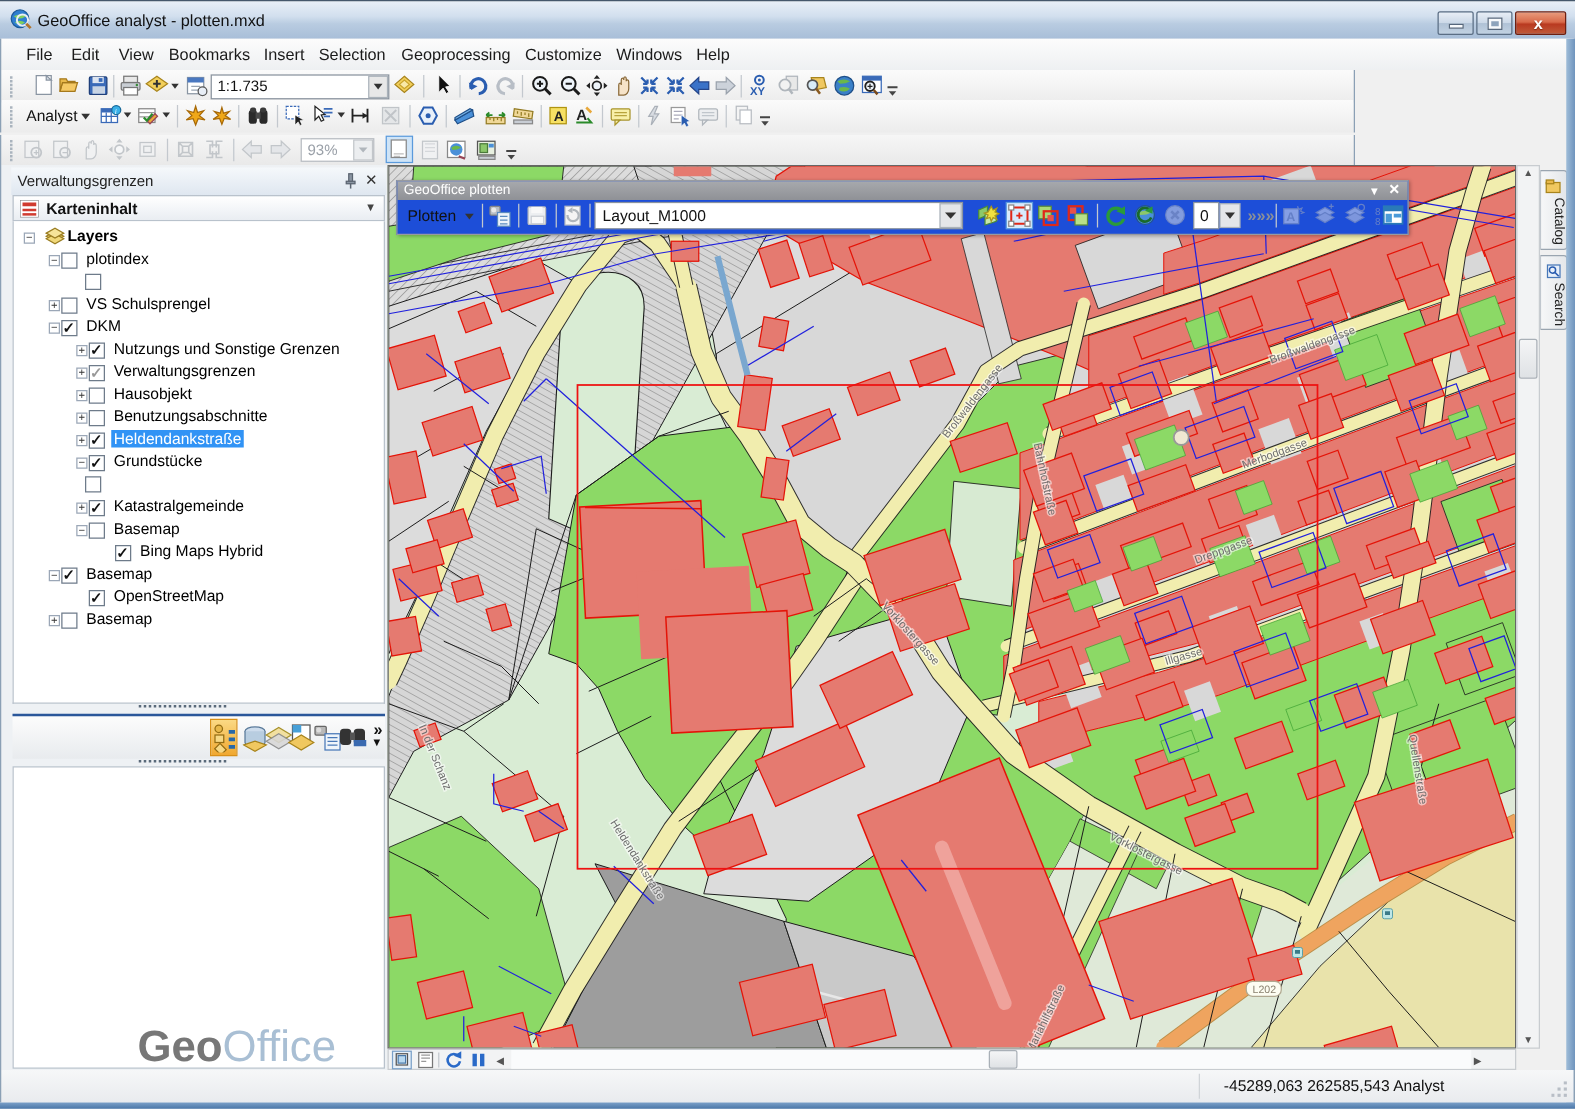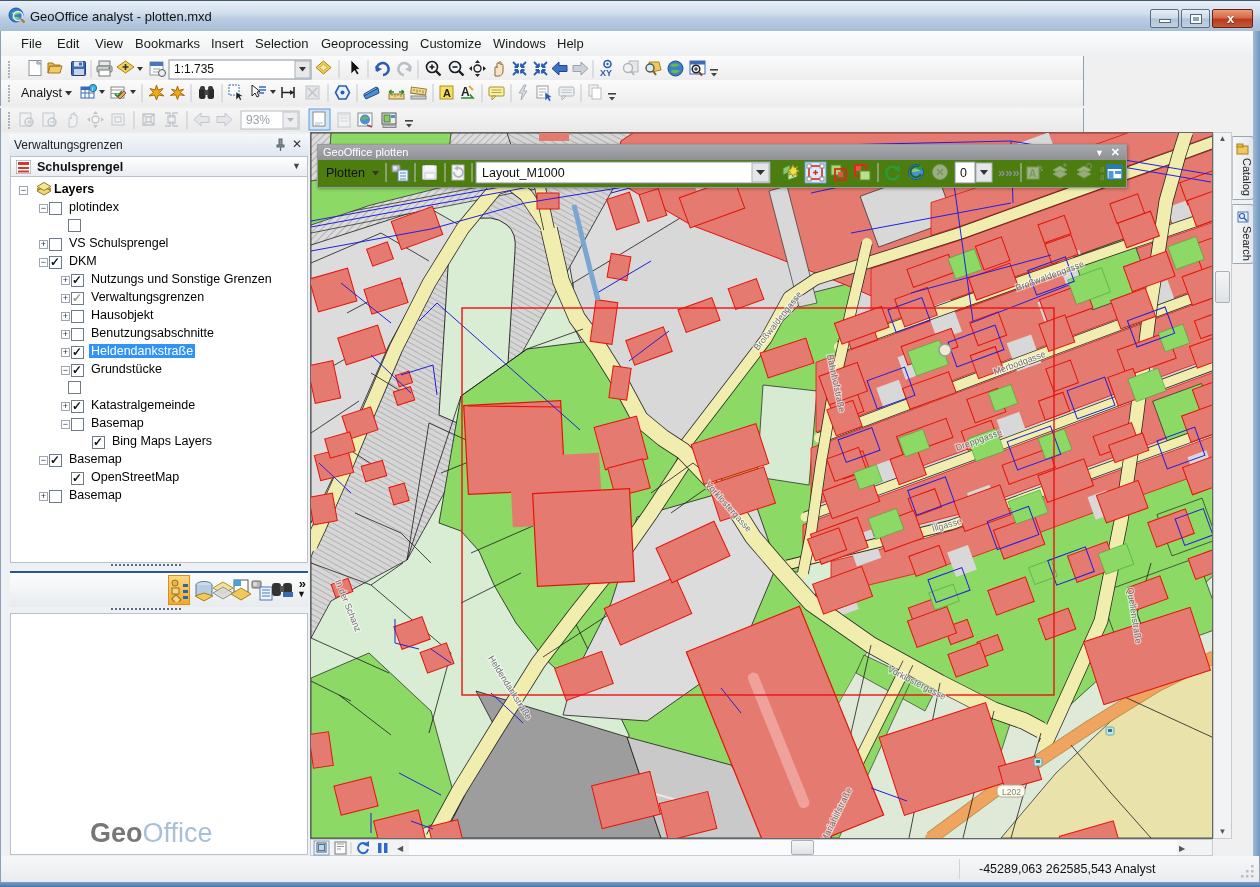--- a/index.html
+++ b/index.html
@@ -23,27 +23,27 @@
 #lphead{position:absolute;left:8px;top:2px;width:300px;height:22px;background:linear-gradient(#f5f8fb,#dfe7f0);font-size:12px;color:#222}
 #karten{position:absolute;left:9px;top:24px;width:298px;height:21px;background:linear-gradient(#ffffff,#e9edf2);border:1px solid #b9c2cc;font-size:12.5px;font-weight:bold;color:#111}
 #tree{position:absolute;left:9px;top:45px;width:298px;height:386px;background:#fff;border:1px solid #b9c2cc;border-top:none;font-size:12.5px;color:#000;overflow:hidden}
 .exp{position:absolute;width:9px;height:9px;border:1px solid #9ba7b7;background:#fff;font-size:9px;line-height:7px;text-align:center;color:#333}
 .cb{position:absolute;width:13px;height:13px;border:1px solid #6e7b8a;background:#fff}
 .cb.ck:after{content:"✓";position:absolute;left:0px;top:-2px;font-size:12px;color:#111;font-weight:bold}
 .cb.gr:after{color:#999}
 .tlab.sel{background:#3193f5;color:#fff;padding:0 2px}
 .tlab{position:absolute;top:0px;font-size:12.5px}
 #toctools{position:absolute;left:9px;top:439px;width:298px;height:36px;background:linear-gradient(#fcfcfc,#e8ebee);border-top:2px solid #2b579a}
-#logo{position:absolute;left:89px;top:686px;font-size:27px;letter-spacing:0px}
+#logo{position:absolute;left:109px;top:686px;font-size:35px;letter-spacing:0px}
 #logo b{color:#777;font-weight:bold}
 #logo i{color:#a9bfd4;font-style:normal;font-weight:normal}
 
 #map{left:310px;top:132px;width:903px;height:707px;background:#d9ecd4;border:1px solid #666;overflow:hidden}
 
-#ftb{position:absolute;left:6px;top:11px;width:810px;height:44px;background:#4d7c0f;border:1px solid #979aa0;box-shadow:1px 1px 3px rgba(0,0,0,.3)}
+#ftb{position:absolute;left:6px;top:11px;width:810px;height:44px;background:#1d4ed8;border:1px solid #979aa0;box-shadow:1px 1px 3px rgba(0,0,0,.3)}
 #ftbtitle{position:absolute;left:0;top:0;width:100%;height:15px;background:linear-gradient(#a7a9ad,#8f9196);color:#fff;font-size:11px;padding-left:5px;line-height:15px}
 
 #vscroll{left:1213px;top:132px;width:19px;height:707px;background:#f2f3f4;border:1px solid #c8ccd0}
 #hscrollrow{left:310px;top:839px;width:903px;height:17px;background:#f2f3f4;border:1px solid #c8ccd0}
 .sthumb{position:absolute;background:linear-gradient(#f4f5f6,#dfe2e5);border:1px solid #a9b0b7;border-radius:2px}
 .sarrow{position:absolute;font-size:8px;color:#555;text-align:center}
 
 .rtab{position:absolute;left:1232px;width:22px;background:linear-gradient(90deg,#f6f7f8,#e4e7ea);border:1px solid #9aa5b0;border-left:1px solid #c0c7ce;border-radius:0 3px 3px 0;writing-mode:vertical-rl;font-size:11px;color:#222;padding-top:21px;padding-left:3px}
 
 #status{left:0;top:856px;width:1260px;height:26px;background:linear-gradient(#f6f7f8,#e9ebee);border-left:1px solid #8ba0b5;border-right:1px solid #8ba0b5;font-size:12.5px;color:#111}
@@ -423,21 +423,21 @@
         </svg>
    <span style="position:absolute;right:7px;top:3px;font-size:12px;color:#333">✕</span>
       </div>
  <div id="karten">
    <svg style="position:absolute;left:5px;top:3px" width="15" height="14">
           <rect x="0" y="0" width="15" height="14" fill="#fff" stroke="#888"></rect>
           <rect x="2" y="2" width="11" height="3" fill="#d03b2f"></rect>
           <rect x="2" y="7" width="11" height="2" fill="#d03b2f"></rect>
           <rect x="2" y="10.5" width="11" height="2" fill="#d03b2f"></rect>
         </svg>
-   <span style="position:absolute;left:26px;top:3px">Schulsprengel</span>
+   <span style="position:absolute;left:26px;top:3px">Karteninhalt</span>
    <span style="position:absolute;right:6px;top:4px;font-size:9px;color:#444">▼</span>
  </div>
  <div id="tree">
   <div class="exp" style="left:8px;top:9px">−</div>
   <svg style="position:absolute;left:24px;top:4px" width="18" height="16">
           <path d="M2 8 L9 4 L16 8 L9 12 Z" fill="#e8c85a" stroke="#9a7d22"></path>
           <path d="M2 10 L9 6 L16 10 L9 14 Z" fill="#f0d87a" stroke="#9a7d22"></path>
           <path d="M2 5.5 L9 1.5 L16 5.5 L9 9.5 Z" fill="#f6e49a" stroke="#9a7d22"></path>
         </svg>
   <span class="tlab" style="left:43px;top:5px;font-weight:bold">Layers</span>
@@ -470,21 +470,21 @@
         <div class="cb ck" style="left:60px;top:187px"></div>
         <span class="tlab" style="left:80px;top:185px">Grundstücke</span>
   <div class="cb" style="left:57px;top:204px"></div>
   <div class="exp" style="left:50px;top:225px">+</div>
         <div class="cb ck" style="left:60px;top:223px"></div>
         <span class="tlab" style="left:80px;top:221px">Katastralgemeinde</span>
   <div class="exp" style="left:50px;top:243px">−</div>
         <div class="cb" style="left:60px;top:241px"></div>
         <span class="tlab" style="left:80px;top:239px">Basemap</span>
   <div class="cb ck" style="left:81px;top:259px"></div>
-        <span class="tlab" style="left:101px;top:257px">Bing Maps Layers</span>
+        <span class="tlab" style="left:101px;top:257px">Bing Maps Hybrid</span>
   <div class="exp" style="left:28px;top:279px">−</div>
         <div class="cb ck" style="left:38px;top:277px"></div>
         <span class="tlab" style="left:58px;top:275px">Basemap</span>
   <div class="cb ck" style="left:60px;top:295px"></div>
         <span class="tlab" style="left:80px;top:293px">OpenStreetMap</span>
   <div class="exp" style="left:28px;top:315px">+</div>
         <div class="cb" style="left:38px;top:313px"></div>
         <span class="tlab" style="left:58px;top:311px">Basemap</span>
  </div>
  <div style="position:absolute;left:110px;top:432px;width:70px;height:5px;border-top:2px dotted #5a6a7a"></div>

